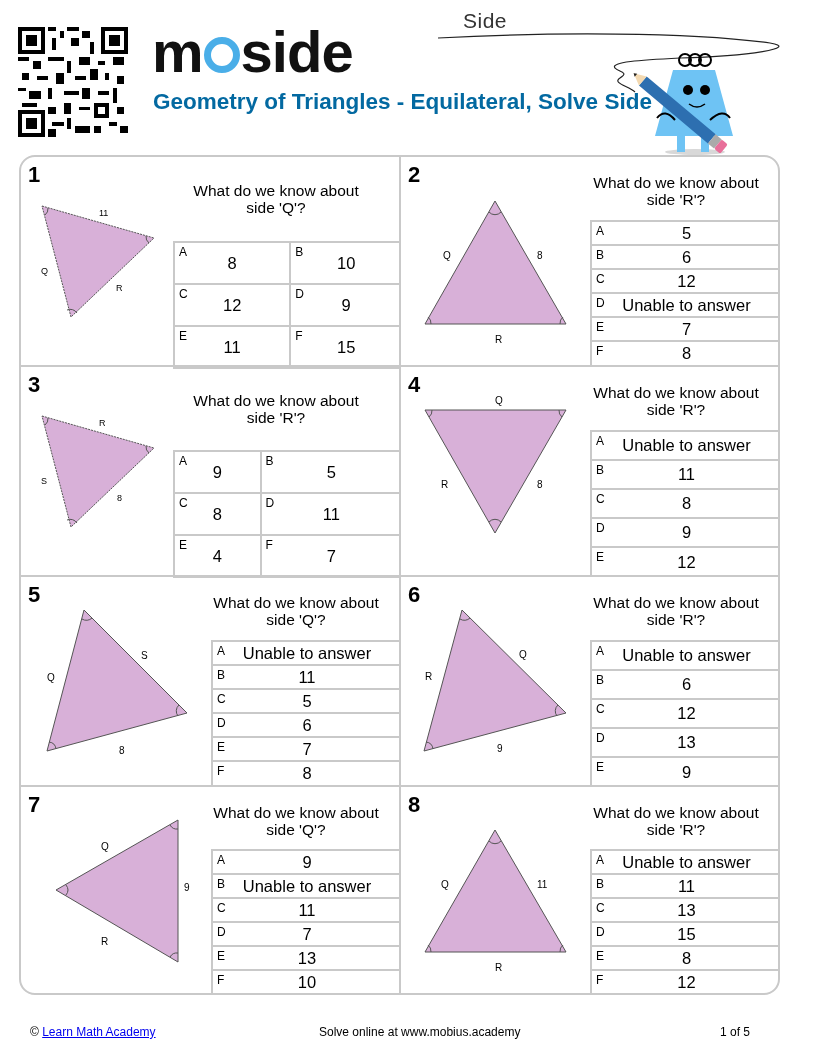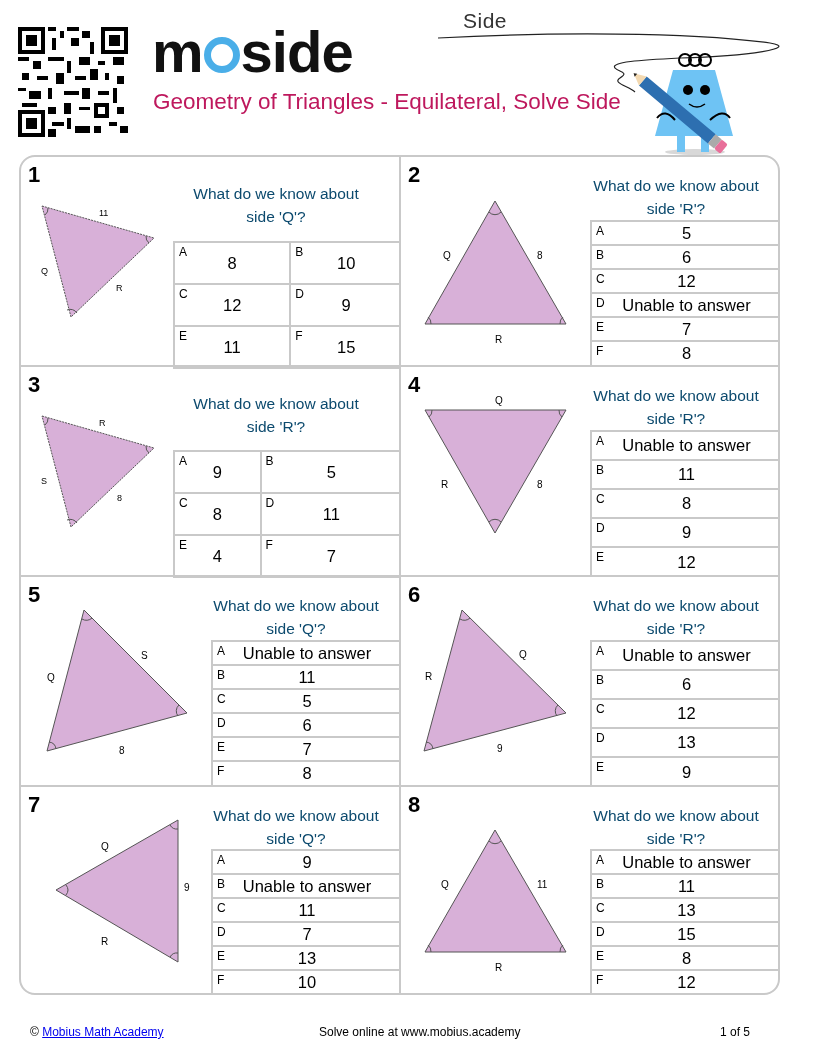--- a/index.html
+++ b/index.html
@@ -2,31 +2,31 @@
 <html><head>
 <meta charset="utf-8">
 <style>
   * { box-sizing: border-box; margin: 0; padding: 0; }
   html, body { width: 815px; height: 1050px; background: #ffffff; overflow: hidden; }
   body { position: relative; font-family: "Liberation Sans", sans-serif; color: #000; }
 
   .qr { position: absolute; left: 17px; top: 27px; width: 112px; height: 110px; }
   .logo { position: absolute; left: 152px; top: 22px; font-family: "Liberation Sans", sans-serif; font-weight: bold; font-size: 58px; letter-spacing: -1px; color: #111; line-height: 60px; }
   .logo .o { display: inline-block; width: 36px; height: 36px; border-radius: 50%; border: 7px solid #4aaee8; position: relative; top: 1px; margin: 0 1px; }
-  .title { position: absolute; left: 153px; top: 88px; width: 500px; font-weight: normal; font-size: 22.5px; line-height: 28px; color: #be185d; }
+  .title { position: absolute; left: 153px; top: 88px; width: 500px; font-weight: bold; font-size: 22.5px; line-height: 28px; color: #0369a1; }
   .name-label { position: absolute; left: 463px; top: 9px; font-size: 21px; color: #333; letter-spacing: 0.5px; }
   .name-line { position: absolute; left: 430px; top: 28px; width: 360px; height: 80px; }
   .mascot { position: absolute; left: 615px; top: 48px; width: 130px; height: 110px; }
 
   .grid { position: absolute; left: 19px; top: 155px; width: 761px; height: 840px; border: 2px solid #c9c9c9; border-radius: 16px; overflow: hidden; }
   .cell { position: absolute; width: 380px; height: 210px; border-right: 2px solid #c9c9c9; border-bottom: 2px solid #c9c9c9; }
   .cell.right { border-right: none; }
   .cell.last { border-bottom: none; }
   .qnum { position: absolute; left: 7px; top: 5px; font-size: 22px; font-weight: bold; }
-  .question { position: absolute; font-size: 15.5px; text-align: center; line-height: 23px; color: #0c4a6e; }
+  .question { position: absolute; font-size: 15.5px; text-align: center; line-height: 17px; color: #000000; }
   .tri { position: absolute; left: 0; top: 0; }
 
   table.opts { position: absolute; border-collapse: collapse; }
   table.opts td { border: 2px solid #c9c9c9; position: relative; font-size: 16.5px; text-align: center; vertical-align: middle; }
   table.opts td .lbl { position: absolute; left: 4px; top: 2px; font-size: 12px; }
   table.opts td .val { display: block; }
   table.opts tr td:last-child { border-right: none; }
 
   .footer { position: absolute; top: 1025px; font-size: 12px; color: #000; }
   .footer a { color: #0000ee; text-decoration: underline; }
@@ -524,16 +524,16 @@
               <span class="val">12</span>
             </td>
           </tr>
     </tbody>
       </table>
   </div>
 </div>
 
 <div class="footer" style="left:30px;">
   <span>©</span>
-  <a>Mobius Math Academy</a>
+  <a>Learn Math Academy</a>
 </div>
 <div class="footer" style="left:319px;">Solve online at www.mobius.academy</div>
 <div class="footer" style="left:720px;">1 of 5</div>
 
 </body></html>

